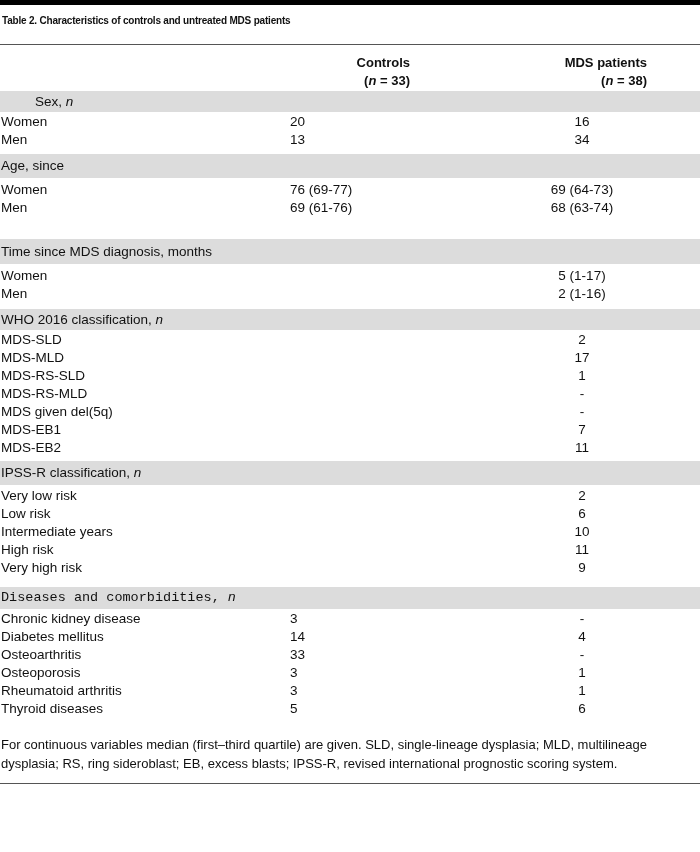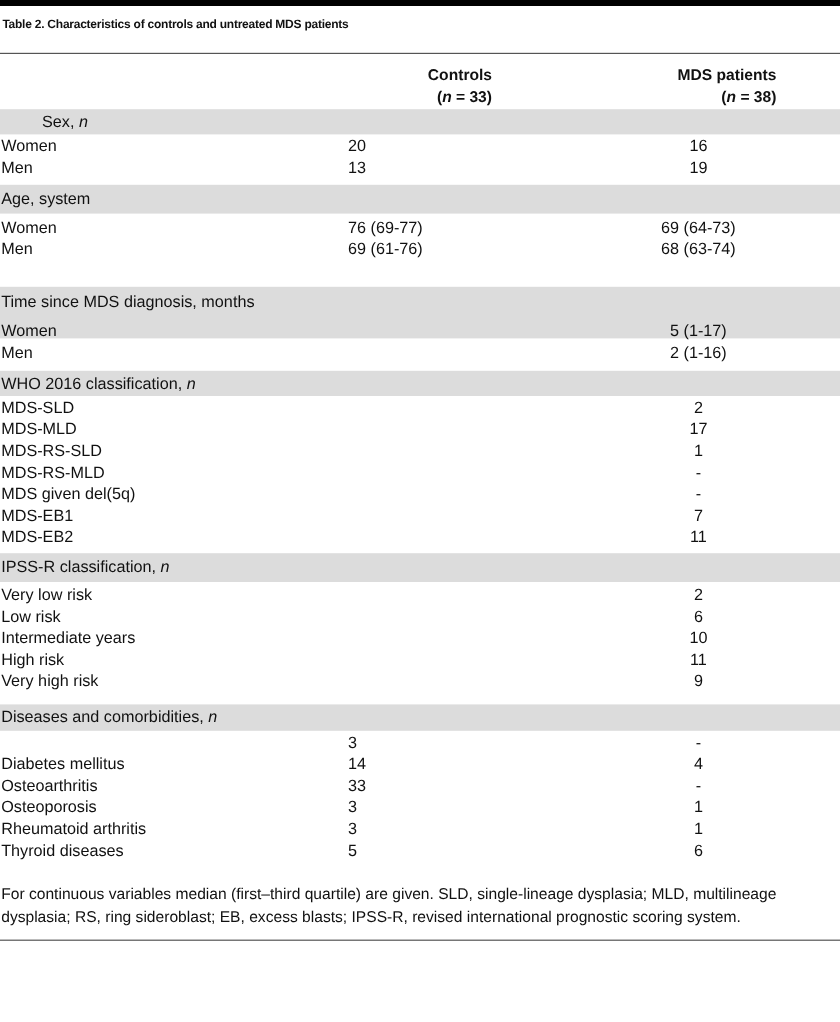--- a/index.html
+++ b/index.html
@@ -48,34 +48,34 @@
 <div id="table-body">
     <div class="band" style="top: 91px; height: 21px; line-height: 21px; padding-left: 35px;"><span>Sex, </span><i>n</i></div>
     <div class="row" style="top: 113px;">
       <span class="lbl">Women</span>
       <span class="c1">20</span>
       <span class="c2">16</span>
     </div>
     <div class="row" style="top: 131px;">
       <span class="lbl">Men</span>
       <span class="c1">13</span>
-      <span class="c2">19</span>
+      <span class="c2">34</span>
     </div>
-    <div class="band" style="top: 154px; height: 24px; line-height: 24px;"><span>Age, system</span><i></i></div>
+    <div class="band" style="top: 154px; height: 24px; line-height: 24px;"><span>Age, since</span><i></i></div>
     <div class="row" style="top: 181px;">
       <span class="lbl">Women</span>
       <span class="c1">76 (69-77)</span>
       <span class="c2">69 (64-73)</span>
     </div>
     <div class="row" style="top: 199px;">
       <span class="lbl">Men</span>
       <span class="c1">69 (61-76)</span>
       <span class="c2">68 (63-74)</span>
     </div>
-    <div class="band" style="top: 239px; height: 43px; line-height: 25px;"><span>Time since MDS diagnosis, months</span><i></i></div>
+    <div class="band" style="top: 239px; height: 25px; line-height: 25px;"><span>Time since MDS diagnosis, months</span><i></i></div>
     <div class="row" style="top: 267px;">
       <span class="lbl">Women</span>
       <span class="c1"></span>
       <span class="c2">5 (1-17)</span>
     </div>
     <div class="row" style="top: 285px;">
       <span class="lbl">Men</span>
       <span class="c1"></span>
       <span class="c2">2 (1-16)</span>
     </div>
@@ -134,22 +134,23 @@
     <div class="row" style="top: 541px;">
       <span class="lbl">High risk</span>
       <span class="c1"></span>
       <span class="c2">11</span>
     </div>
     <div class="row" style="top: 559px;">
       <span class="lbl">Very high risk</span>
       <span class="c1"></span>
       <span class="c2">9</span>
     </div>
-    <div class="band" style="top: 587px; height: 22px; line-height: 22px;"><span>Diseases and comorbidities, </span><i>n</i></div>
+    <div class="band" style="top: 587px; height: 22px; line-height: 22px; font-family: Liberation Mono, monospace;"><span>Diseases and comorbidities, </span><i>n</i></div>
     <div class="row" style="top: 610px;">
+      <span class="lbl">Chronic kidney disease</span>
       <span class="c1">3</span>
       <span class="c2">-</span>
     </div>
     <div class="row" style="top: 628px;">
       <span class="lbl">Diabetes mellitus</span>
       <span class="c1">14</span>
       <span class="c2">4</span>
     </div>
     <div class="row" style="top: 646px;">
       <span class="lbl">Osteoarthritis</span>

